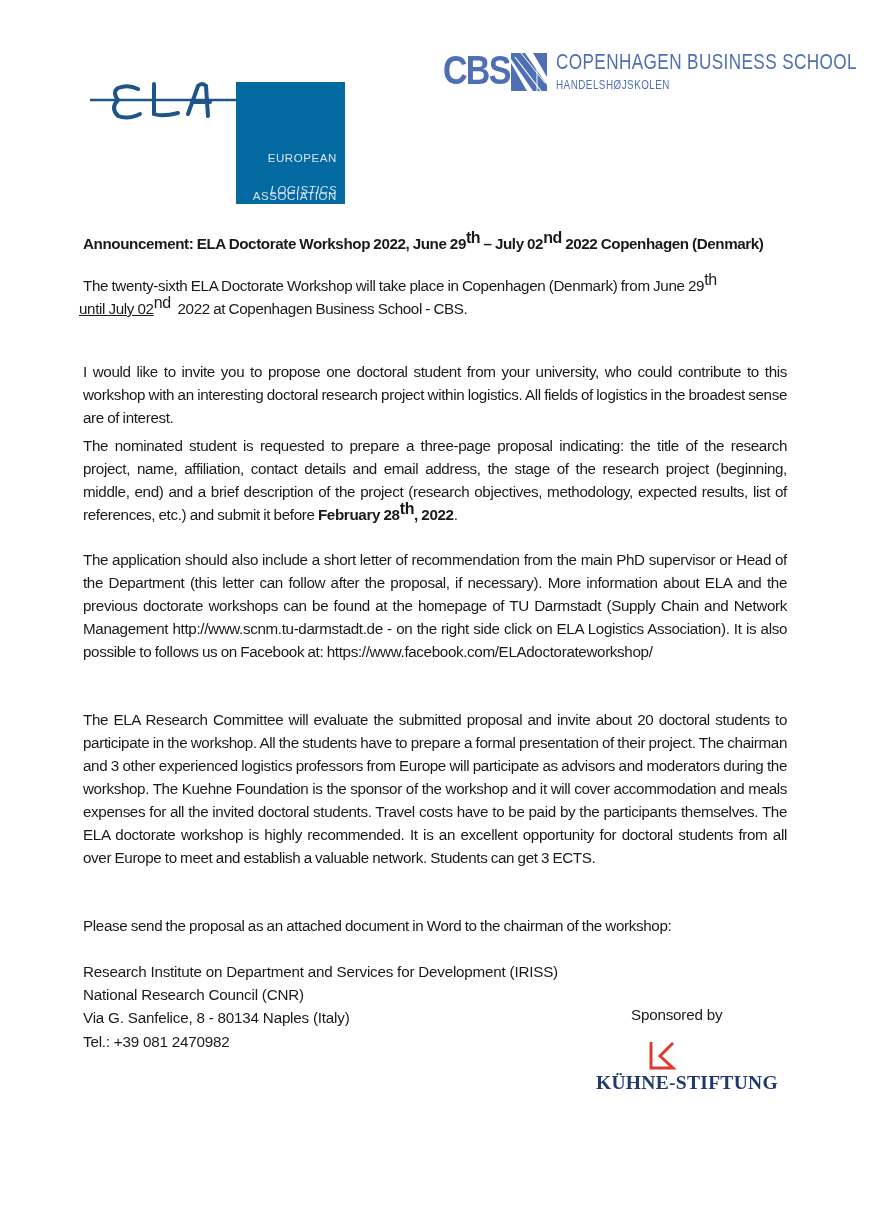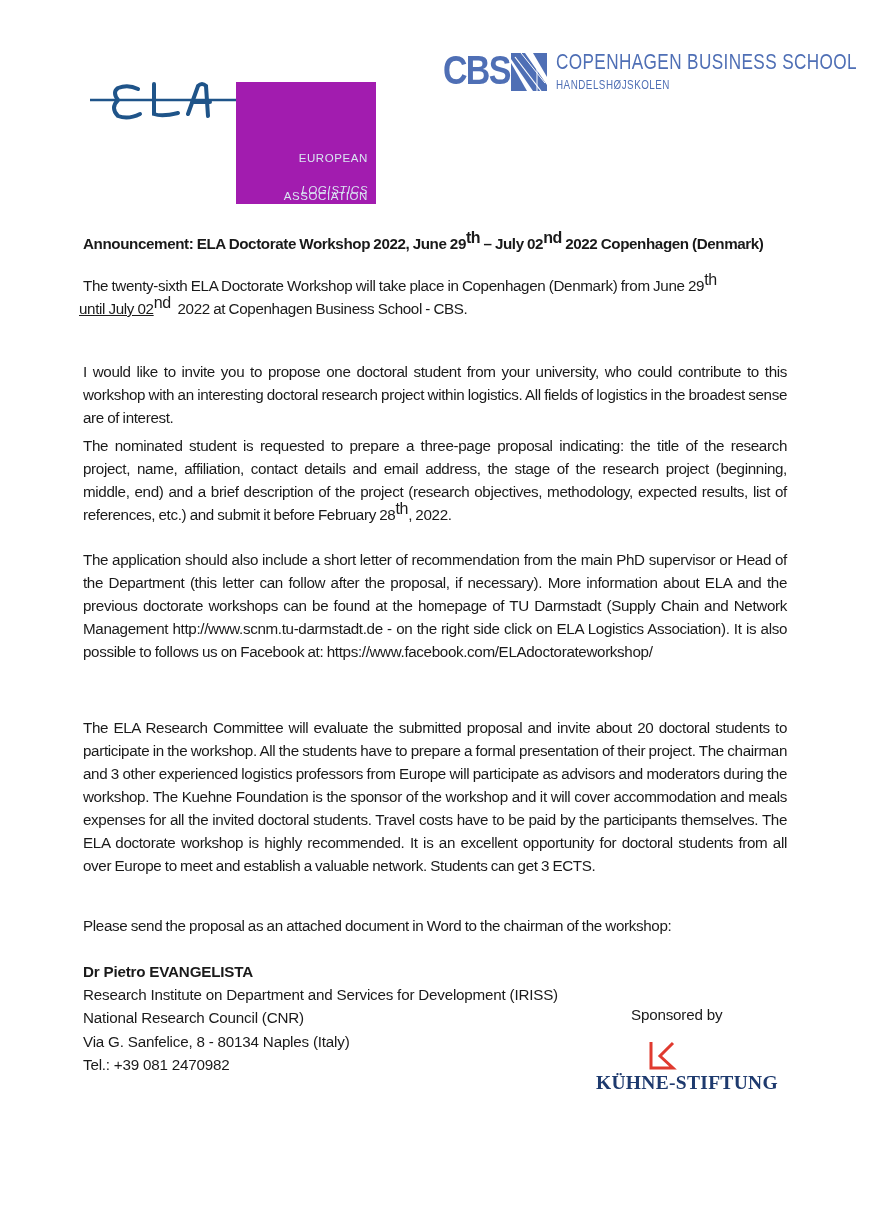--- a/index.html
+++ b/index.html
@@ -2,48 +2,48 @@
 <html><head>
   <meta charset="utf-8">
   <style>
     html, body { margin:0; padding:0; background:#ffffff; }
     body { width:870px; height:1231px; position:relative; overflow:hidden; color:#1a1a1a;
       font-family:"Liberation Sans", "DejaVu Sans", sans-serif; }
     .abs { position:absolute; }
 
     
     #ela-logo { left:88px; top:52px; width:290px; height:160px; }
-    #ela-box { position:absolute; left:148px; top:30px; width:140px; height:122px; background:#a21caf; }
+    #ela-box { position:absolute; left:148px; top:30px; width:109px; height:122px; background:#0369a1; }
     #ela-box .t { position:absolute; right:8px; color:#d9e6f2; font-size:11.5px; letter-spacing:0.6px;
       font-family:"Liberation Sans", sans-serif; text-align:right; white-space:nowrap; }
     #ela-mark { position:absolute; left:0; top:28px; width:160px; height:50px; }
 
     
     #cbs-logo { left:443px; top:48px; width:340px; height:50px; }
     #cbs-letters { position:absolute; left:0; top:-2px; font-family:"Liberation Sans", sans-serif; font-weight:bold;
       font-size:40px; color:#4f6fb5; letter-spacing:-2px; transform:scaleX(0.85); transform-origin:left center; line-height:48px; }
     #cbs-mark { position:absolute; left:68px; top:5px; width:36px; height:38px; }
     #cbs-name { position:absolute; left:113px; top:2px; font-size:22px; color:#4f6fb5; white-space:nowrap;
       transform:scaleX(0.78); transform-origin:left top; letter-spacing:0.5px; line-height:24px; }
     #cbs-sub { position:absolute; left:113px; top:30px; font-size:12px; color:#4f6fb5; white-space:nowrap;
       transform:scaleX(0.82); transform-origin:left top; letter-spacing:0.6px; }
 
     
     .doc { left:83px; width:704px; font-family:"Liberation Sans", sans-serif; font-size:15.2px; line-height:23px;
       letter-spacing:-0.35px; word-spacing:-0.5px; }
     .just { text-align:justify; text-align-last:left; }
     sup { font-size:16px; line-height:0; vertical-align:6px; }
-    b { font-weight:normal; }
+    b { font-weight:bold; }
 
     #title { top:232px; font-weight:bold; font-size:15.2px; letter-spacing:-0.4px; white-space:nowrap; }
     #p1 { top:274px; }
     #p2 { top:360px; }
     #p3 { top:434px; }
     #p4 { top:548px; }
-    #p5 { top:708px;margin-top:8px; }
+    #p5 { top:708px; }
     #p6 { top:914px; }
 
     #contact { left:83px; top:960px; font-size:15.2px; line-height:23.2px; letter-spacing:-0.2px; }
     #contact div { white-space:nowrap; }
 
     #sponsor-label { left:631px; top:1006px; font-size:15.2px; letter-spacing:-0.2px; }
     #kuehne-mark { left:646px; top:1040px; width:32px; height:32px; }
     #kuehne-name { left:596px; top:1072px; font-family:"Liberation Serif", serif; font-weight:bold; font-size:19.5px;
       color:#1e3a6e; letter-spacing:0.3px; white-space:nowrap; }
   </style>
@@ -89,21 +89,20 @@
 
 <div id="p3" class="abs doc just"><span>The nominated student is requested to prepare a three-page proposal indicating: the title of the research project, name, affiliation, contact details and email address, the stage of the research project (beginning, middle, end) and a brief description of the project (research objectives, methodology, expected results, list of references, etc.) and submit it before </span><b><span>February 28</span><sup>th</sup><span>, 2022</span></b><span>.</span></div>
 
 <div id="p4" class="abs doc just"><span>The application should also include a short letter of recommendation from the main PhD supervisor or Head of the Department (this letter can follow after the proposal, if necessary). More information about ELA and the previous doctorate workshops can be found at the homepage of TU Darmstadt (Supply Chain and Network Management </span><span>http://www.scnm.tu-darmstadt.de</span><span> - on the right side click on ELA Logistics Association). It is also possible to follows us on Facebook at: </span><span>https://www.facebook.com/ELAdoctorateworkshop/</span></div>
 
 <div id="p5" class="abs doc just">The ELA Research Committee will evaluate the submitted proposal and invite about 20 doctoral students to participate in the workshop. All the students have to prepare a formal presentation of their project. The chairman and 3 other experienced logistics professors from Europe will participate as advisors and moderators during the workshop. The Kuehne Foundation is the sponsor of the workshop and it will cover accommodation and meals expenses for all the invited doctoral students. Travel costs have to be paid by the participants themselves. The ELA doctorate workshop is highly recommended. It is an excellent opportunity for doctoral students from all over Europe to meet and establish a valuable network. Students can get 3 ECTS.</div>
 
 <div id="p6" class="abs doc">Please send the proposal as an attached document in Word to the chairman of the workshop:</div>
 
 <div id="contact" class="abs">
-  <div style="font-weight:bold;">Dr Pietro EVANGELISTA</div>
   <div>Research Institute on Department and Services for Development (IRISS)</div>
   <div>National Research Council (CNR)</div>
   <div>Via G. Sanfelice, 8 - 80134 Naples (Italy)</div>
   <div>Tel.: +39 081 2470982</div>
 </div>
 
 <div id="sponsor-label" class="abs">Sponsored by</div>
 <svg id="kuehne-mark" class="abs" viewBox="0 0 32 32">
   <path d="M5 2 L5 28 L27 28 L14 16 L27 3" fill="none" stroke="#e03a2f" stroke-width="3" stroke-linejoin="miter"></path>
 </svg>

